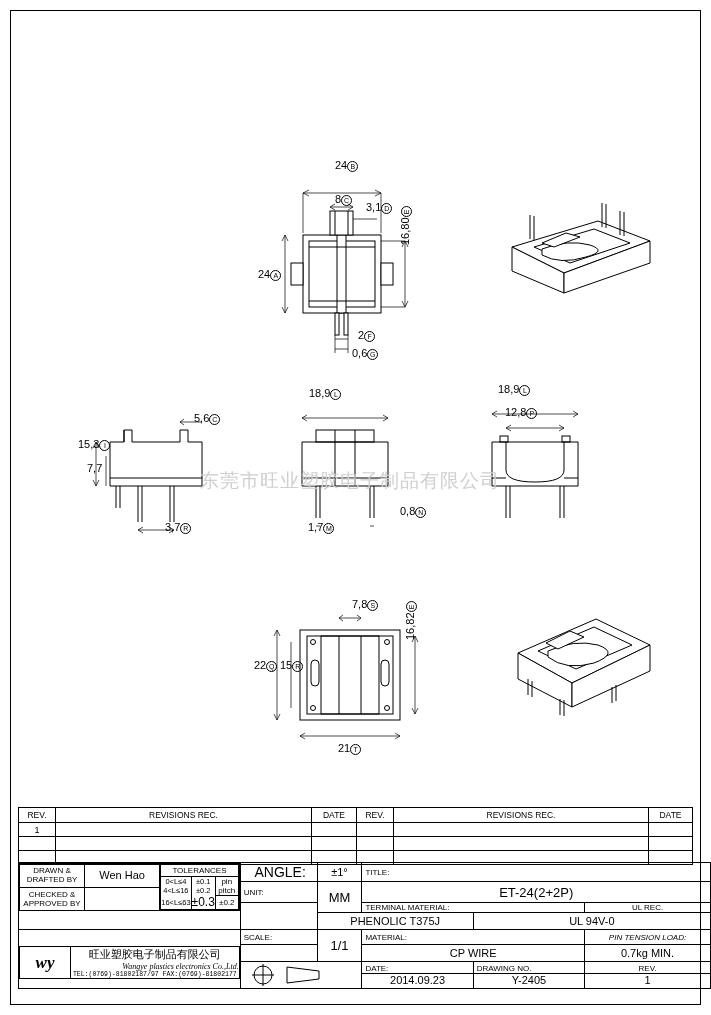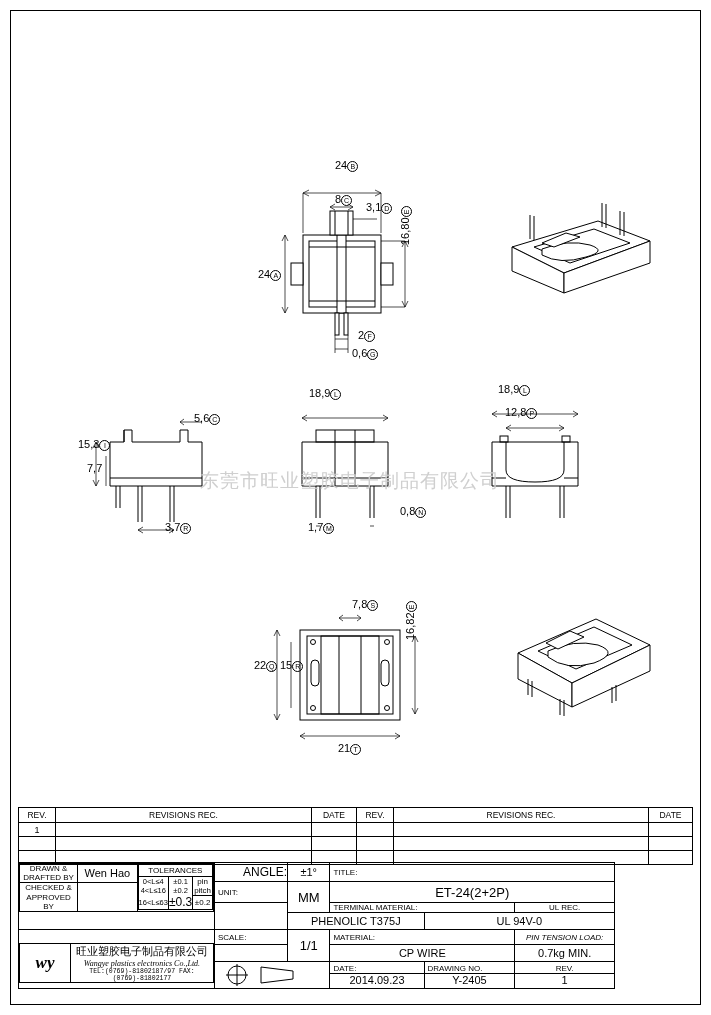--- a/index.html
+++ b/index.html
@@ -12,21 +12,21 @@
   .wm{position:absolute;font-size:19px;color:#cfcfcf;white-space:nowrap;font-family:"Liberation Sans",sans-serif;letter-spacing:1px;}
   table.grid{border-collapse:collapse;font-size:9px;}
   table.grid td{border:1px solid #000;padding:0;text-align:center;vertical-align:middle;}
   .revhdr td{height:14px;font-size:8.5px;}
   .revrow td{height:13px;}
   .lbl{font-size:8px;line-height:1.15;}
   .big{font-size:13px;}
   .mid{font-size:11px;}
   .logo{font-size:17px;font-style:italic;font-weight:bold;font-family:"Liberation Serif",serif;}
   .cn{font-size:11px;font-family:"DejaVu Sans",sans-serif;}
-  .cn2{font-size:8px;font-family:"Liberation Serif",serif;font-style:italic;}
+  .cn2{font-size:8px;font-family:"Liberation Serif",serif;font-style:italic;text-align:right;}
   .tel{font-size:6.5px;font-family:"Liberation Mono",monospace;}
   svg{display:block;}
 </style>
 </head>
 <body>
 
 <div id="page">
   <div class="frame"></div>
 
   <svg class="part" style="left:265px;top:175px;" width="180" height="190">
@@ -323,21 +323,21 @@
         <td></td>
         <td></td>
         <td></td>
         <td></td>
       </tr>
     </tbody>
       </table>
   </div>
 
   <div style="position:absolute;left:18px;top:862px;">
-    <table class="grid" style="width:597px;">
+    <table class="grid" style="width:693px;">
       <tbody>
           <tr>
 
         <td rowspan="4" style="width:212px;padding:0;vertical-align:top;">
           <table class="grid" style="width:100%;height:100%;">
             <tbody>
                   <tr>
               <td style="width:62px;height:18px;" class="lbl">
                 <div>DRAWN &amp;</div>
                 <div>DRAFTED BY</div>
@@ -389,21 +389,21 @@
               <td style="height:18px;" class="lbl">
                 <div>CHECKED &amp;</div>
                 <div>APPROVED BY</div>
               </td>
               <td class="mid"></td>
             </tr>
           </tbody>
               </table>
         </td>
 
-        <td style="width:70px;height:18px;text-align:right;padding-left:3px;font-size:12px;">ANGLE:</td>
+        <td style="width:70px;height:18px;text-align:center;padding-left:3px;font-size:14px;">ANGLE:</td>
         <td style="width:42px;" class="mid">±1°</td>
         <td colspan="4" style="text-align:left;padding-left:3px;font-size:8px;">TITLE:</td>
       </tr>
       <tr>
         <td style="height:20px;text-align:left;padding-left:3px;font-size:8px;">UNIT:</td>
         <td rowspan="2" class="big">MM</td>
         <td colspan="4" class="big">ET-24(2+2P)</td>
       </tr>
       <tr>
         <td rowspan="2" style="height:18px;"></td>

